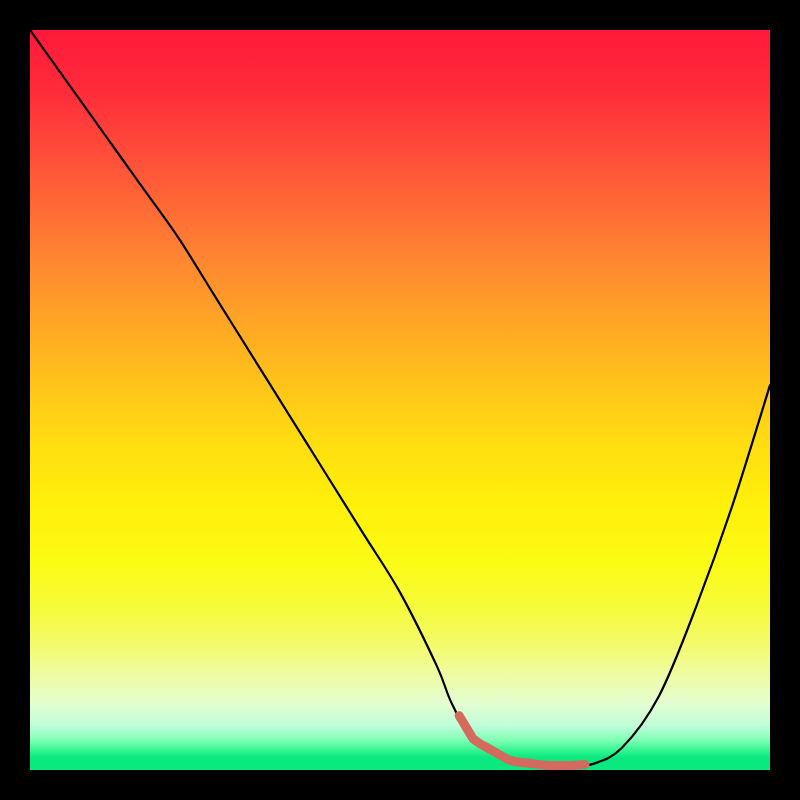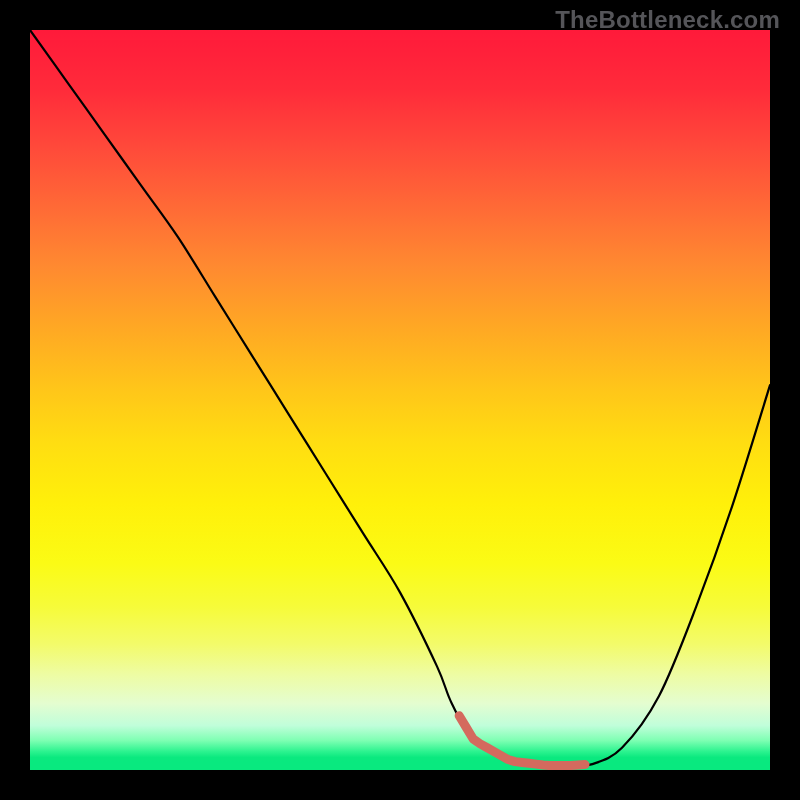--- a/index.html
+++ b/index.html
@@ -74,20 +74,19 @@
     stroke: #d46a5e;
     stroke-width: 9;
     stroke-linecap: round;
     stroke-linejoin: round;
   }
 </style>
 </head>
 <body>
 
 <div class="chart-wrap">
-  <div class="watermark">TheBottleneck.com</div>
   <div class="plot-area">
     <svg class="overlay" viewBox="0 0 740 740" preserveAspectRatio="none">
       <path class="curve" d="M 0.0 0.0 C 6.2 8.6, 24.7 34.5, 37.0 51.8 C 49.3 69.1, 61.7 86.3, 74.0 103.6 C 86.3 120.9, 98.7 138.1, 111.0 155.4 C 123.3 172.7, 135.7 188.7, 148.0 207.2 C 160.3 225.7, 172.7 246.7, 185.0 266.4 C 197.3 286.1, 209.7 305.9, 222.0 325.6 C 234.3 345.3, 246.7 365.1, 259.0 384.8 C 271.3 404.5, 283.7 424.3, 296.0 444.0 C 308.3 463.7, 320.7 483.5, 333.0 503.2 C 345.3 522.9, 357.7 540.2, 370.0 562.4 C 382.3 584.6, 398.4 617.9, 407.0 636.4 C 415.6 654.9, 415.6 661.1, 421.8 673.4 C 428.0 685.7, 434.1 700.8, 444.0 710.4 C 453.9 720.0, 468.7 726.9, 481.0 731.1 C 493.3 735.3, 508.1 734.8, 518.0 735.6 C 527.9 736.3, 532.8 735.8, 540.2 735.6 C 547.6 735.3, 553.8 737.0, 562.4 734.1 C 571.0 731.1, 580.9 729.1, 592.0 717.8 C 603.1 706.5, 616.7 689.4, 629.0 666.0 C 641.3 642.6, 653.7 609.3, 666.0 577.2 C 678.3 545.1, 690.7 510.6, 703.0 473.6 C 715.3 436.6, 733.8 374.9, 740.0 355.2"></path>
       <path class="marker" d="M 429.2 685.7 L 436.2 697.4 L 443.2 709.0 L 450.2 713.9 L 457.2 717.8 L 464.1 721.7 L 471.1 725.6 L 478.1 729.5 L 485.1 731.6 L 492.1 732.5 L 499.1 733.3 L 506.1 734.1 L 513.1 735.0 L 520.1 735.6 L 527.0 735.6 L 534.0 735.6 L 541.0 735.5 L 548.0 735.0 L 555.0 734.6"></path>
     </svg>
   </div>
 </div>
 
 </body></html>

